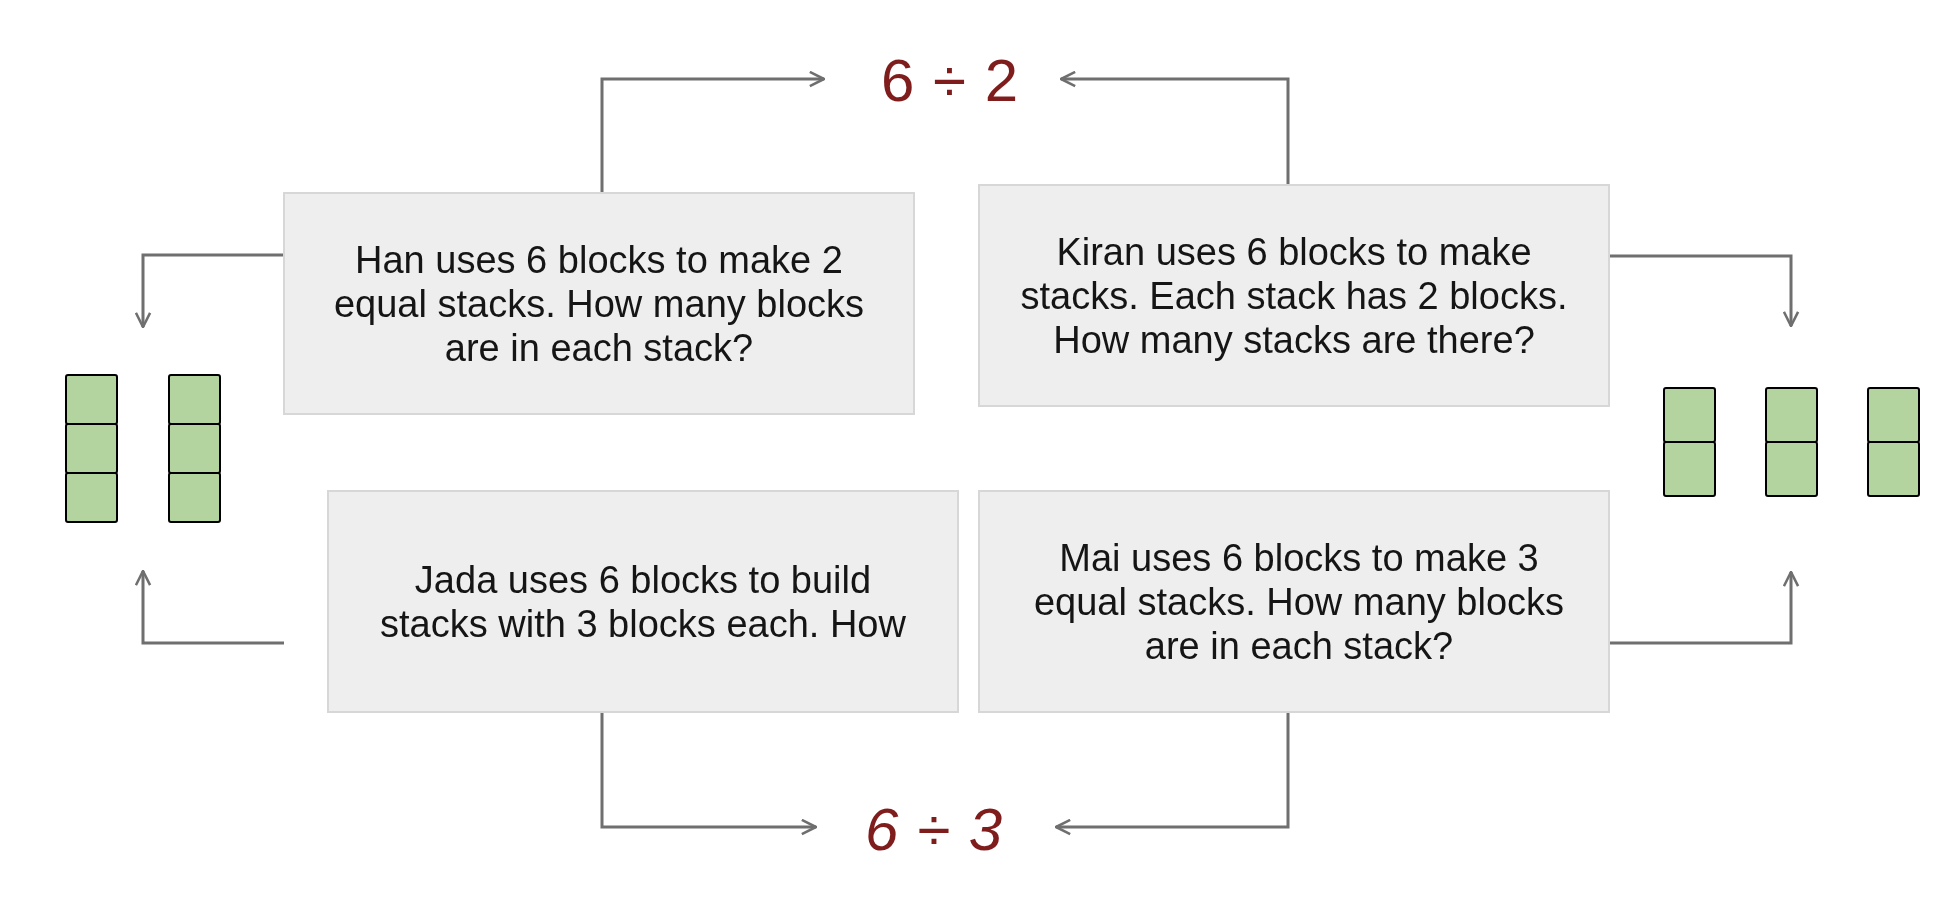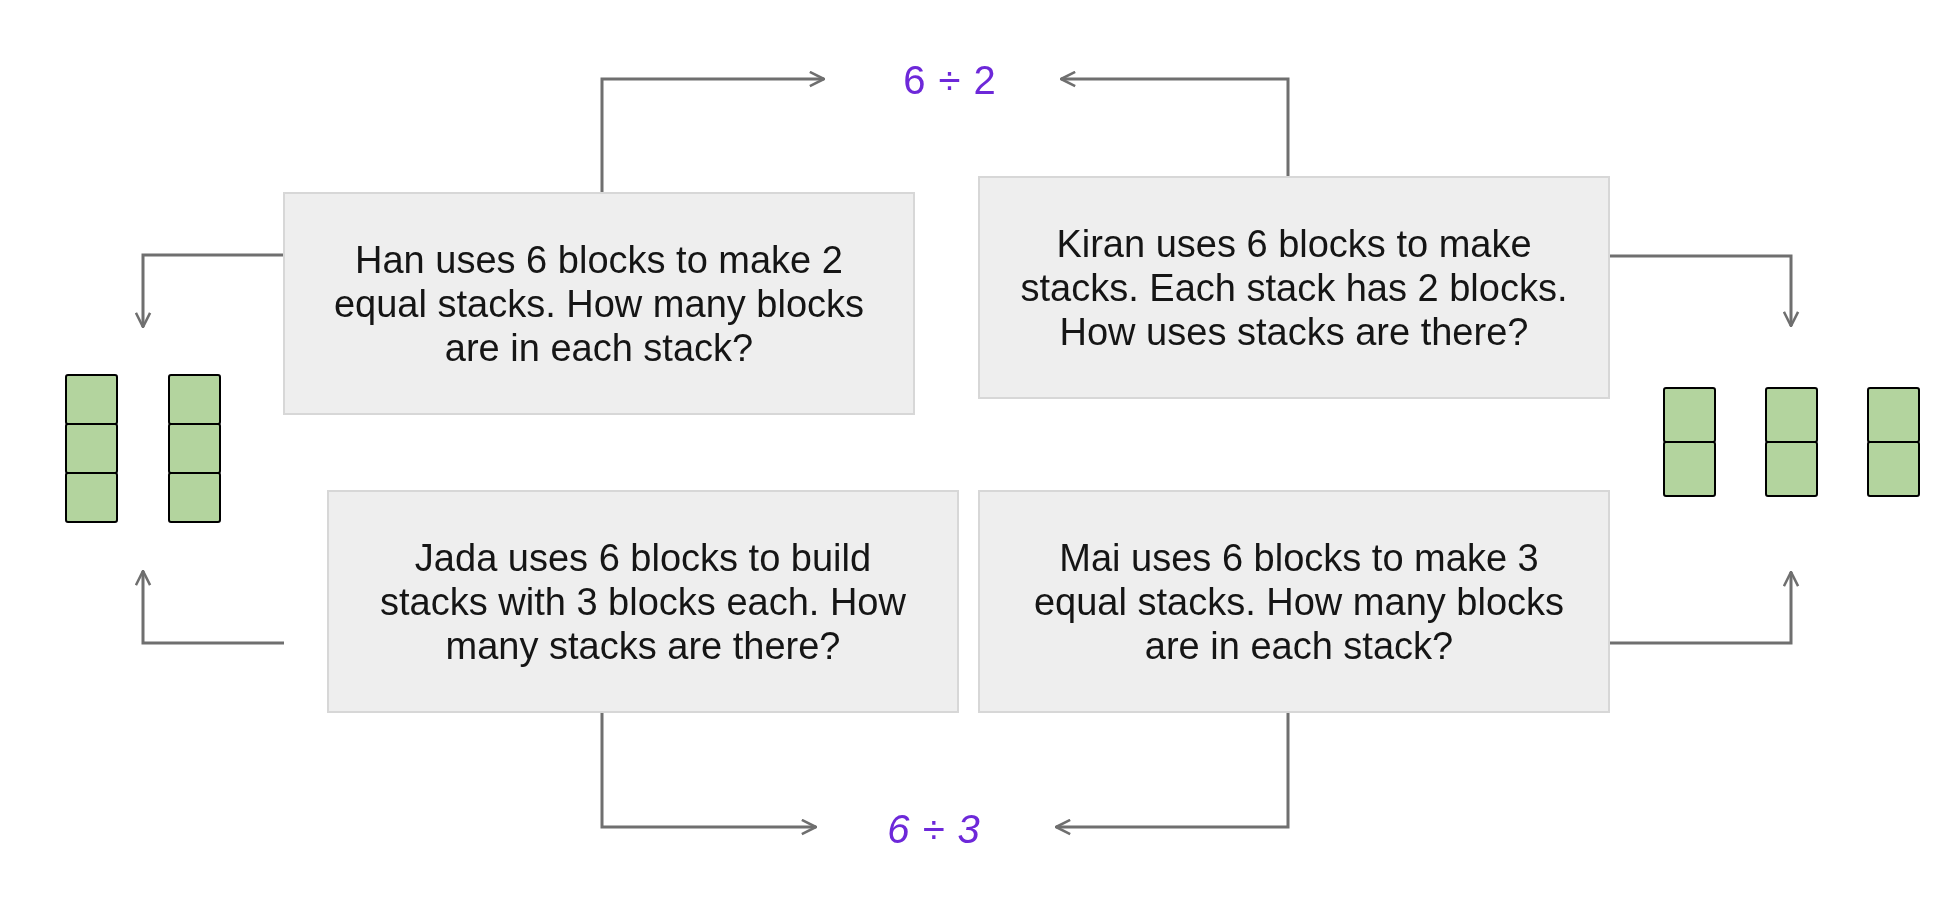--- a/index.html
+++ b/index.html
@@ -16,42 +16,42 @@
     position:relative;
     width:1950px;height:900px;
     background:var(--background);
     font-family:"Liberation Sans", sans-serif;
     color:var(--text);
     overflow:hidden;
   }
   .expr{
     position:absolute;
     transform:translate(-50%,-50%);
-    font-size:40px;
-    color:#6d28d9;
+    font-size:60px;
+    color:#7f1d1d;
     white-space:nowrap;
     letter-spacing:1px;
   }
   .expr-top{left:950px;top:80px;}
   .expr-bottom{left:934px;top:829px;font-style:italic;}
   .card{
     position:absolute;
     width:632px;height:223px;
     box-sizing:border-box;
     background:var(--card-fill);
     border:2px solid var(--card-border);
     display:flex;flex-direction:column;
     justify-content:center;
     text-align:center;
     font-size:38px;line-height:44px;
     color:var(--text);
   }
   .card .line{white-space:nowrap;}
   .card-han  {left:283px;top:192px;}
-  .card-kiran{left:978px;top:176px;}
+  .card-kiran{left:978px;top:184px;}
   .card-jada {left:283px;top:490px;margin-left:44px;}
   .card-mai  {left:978px;top:490px;padding-left:10px;}
   .model{position:absolute;display:flex;}
   .model-left {left:65px;  top:374px; gap:50px;}
   .model-right{left:1663px;top:387px; gap:49px;}
   .stack{display:flex;flex-direction:column;}
   .block{
     width:53px;
     box-sizing:border-box;
     background:var(--block-fill);
@@ -103,27 +103,26 @@
 
   <div class="card card-han">
     <div class="line">Han uses 6 blocks to make 2</div>
     <div class="line">equal stacks. How many blocks</div>
     <div class="line">are in each stack?</div>
   </div>
 
   <div class="card card-kiran">
     <div class="line">Kiran uses 6 blocks to make</div>
     <div class="line">stacks. Each stack has 2 blocks.</div>
-    <div class="line">How uses stacks are there?</div>
+    <div class="line">How many stacks are there?</div>
   </div>
 
   <div class="card card-jada">
     <div class="line">Jada uses 6 blocks to build</div>
     <div class="line">stacks with 3 blocks each. How</div>
-    <div class="line">many stacks are there?</div>
   </div>
 
   <div class="card card-mai">
     <div class="line">Mai uses 6 blocks to make 3</div>
     <div class="line">equal stacks. How many blocks</div>
     <div class="line">are in each stack?</div>
   </div>
 
   <div class="model model-left">
       <div class="stack">

